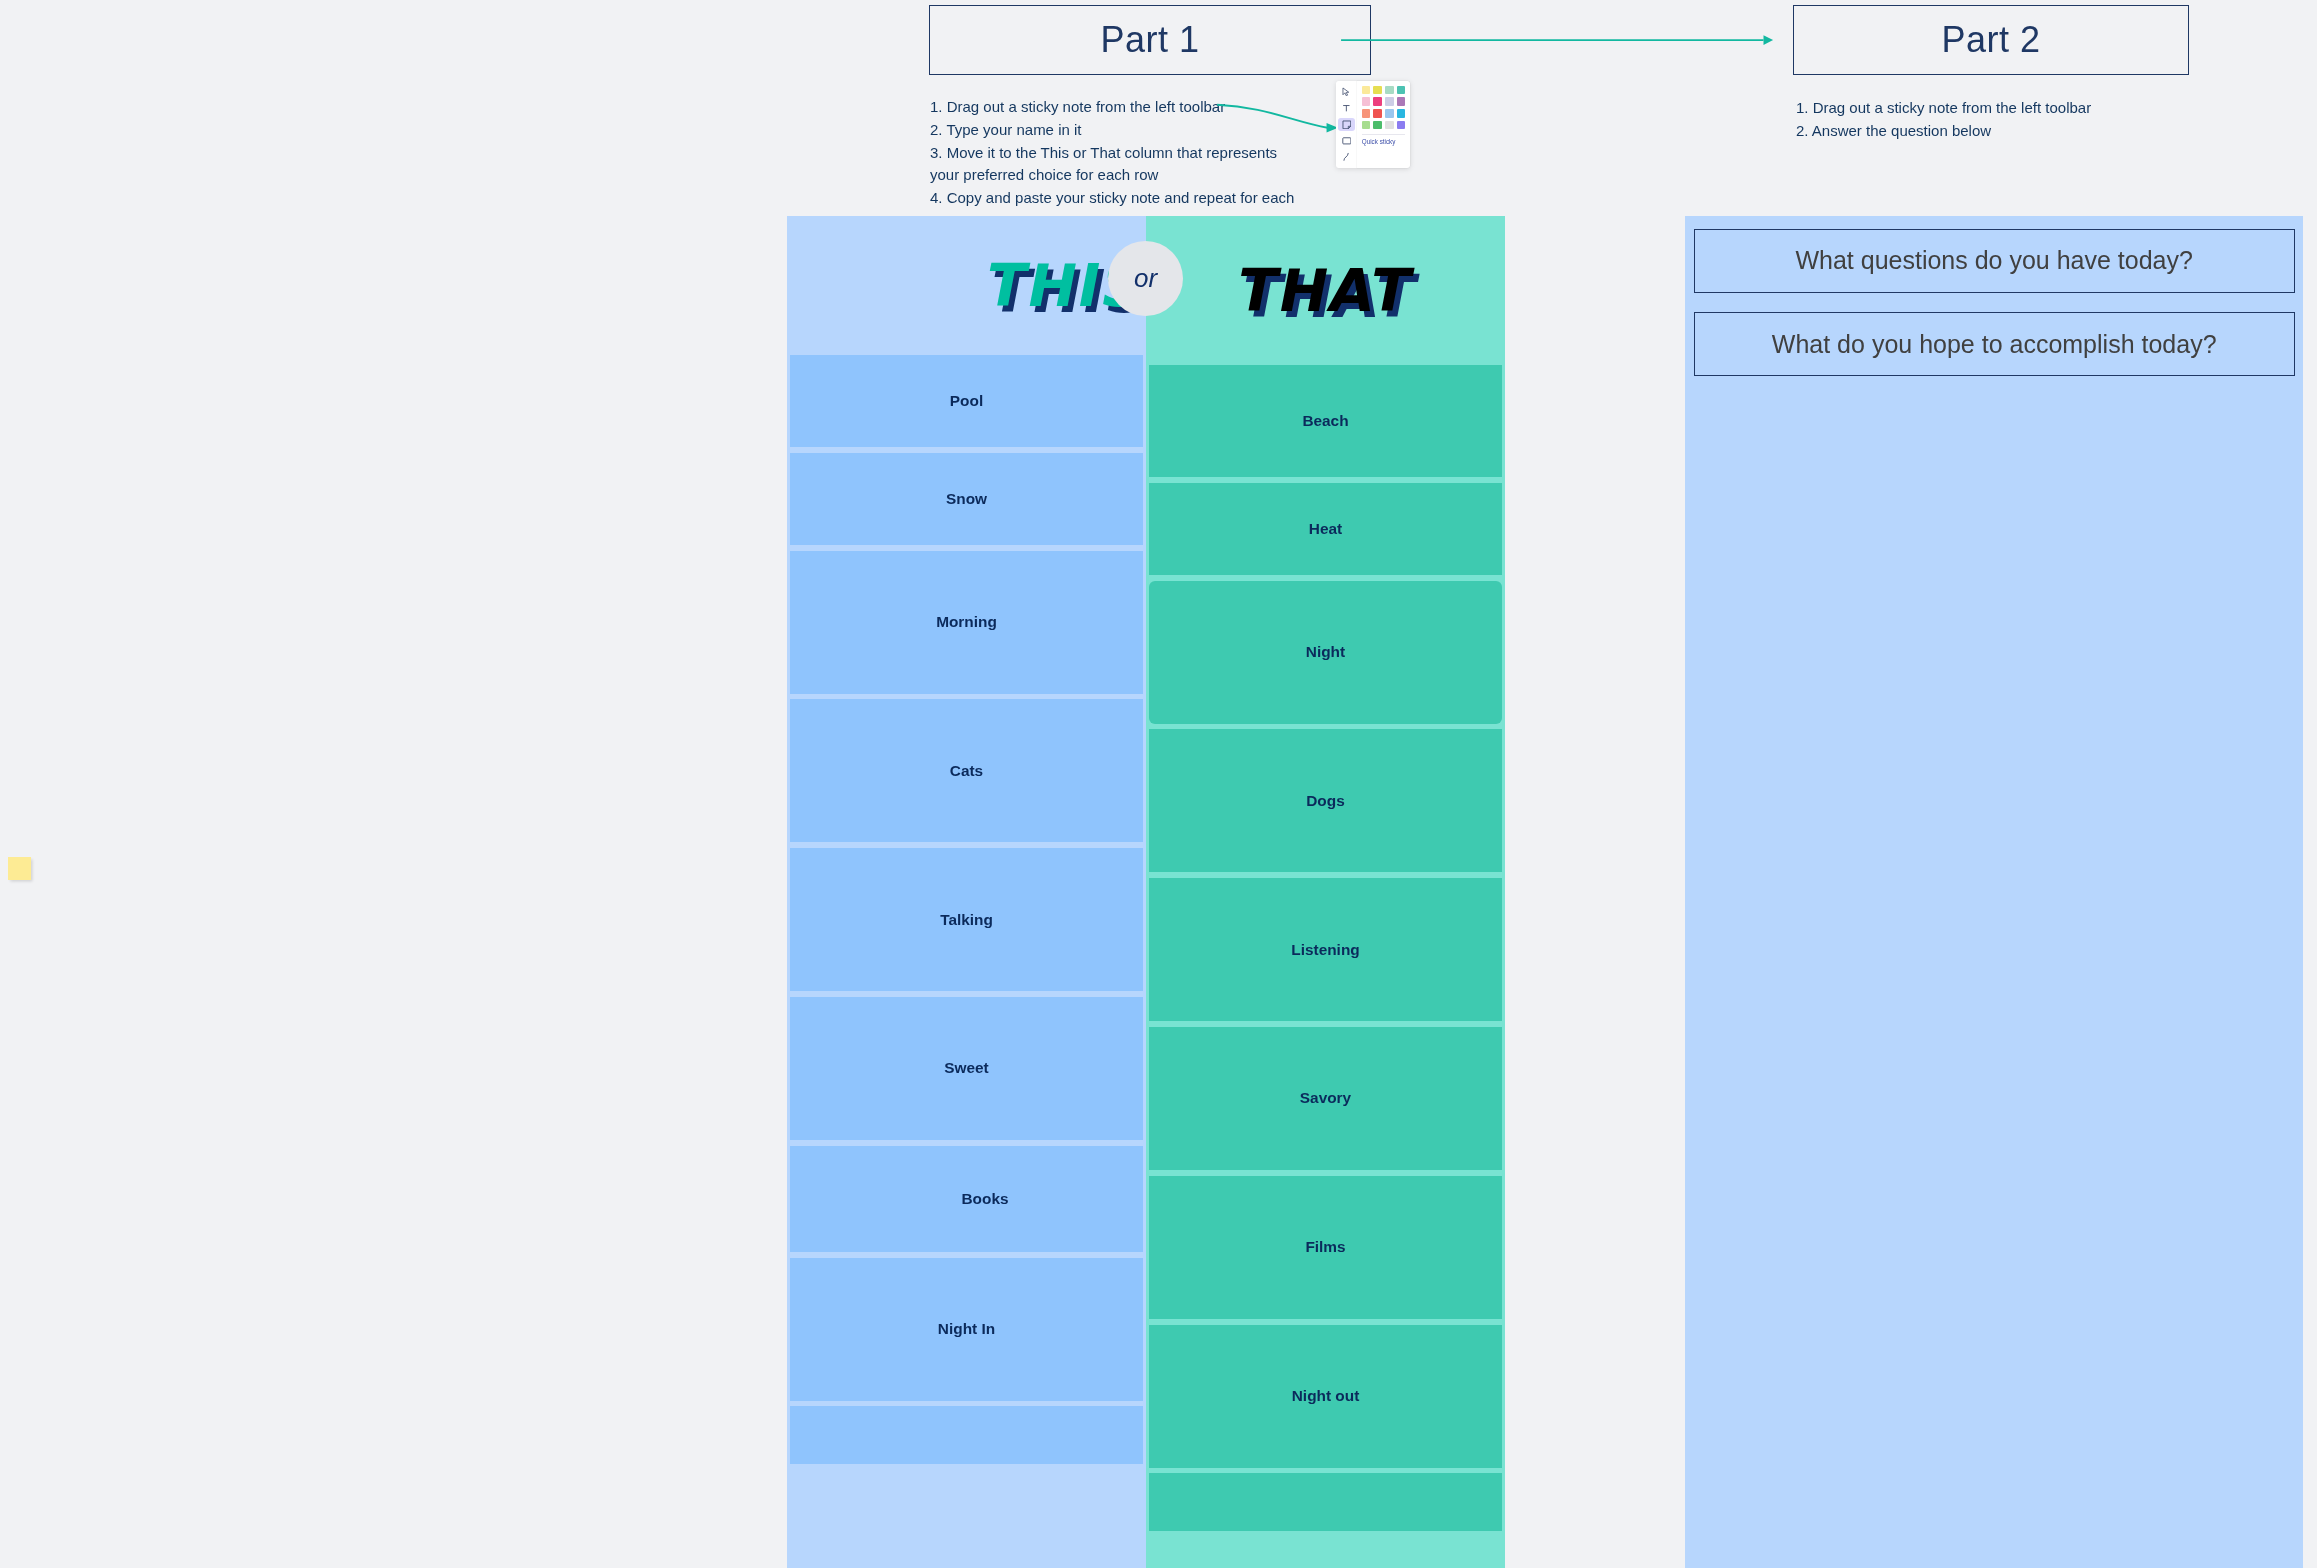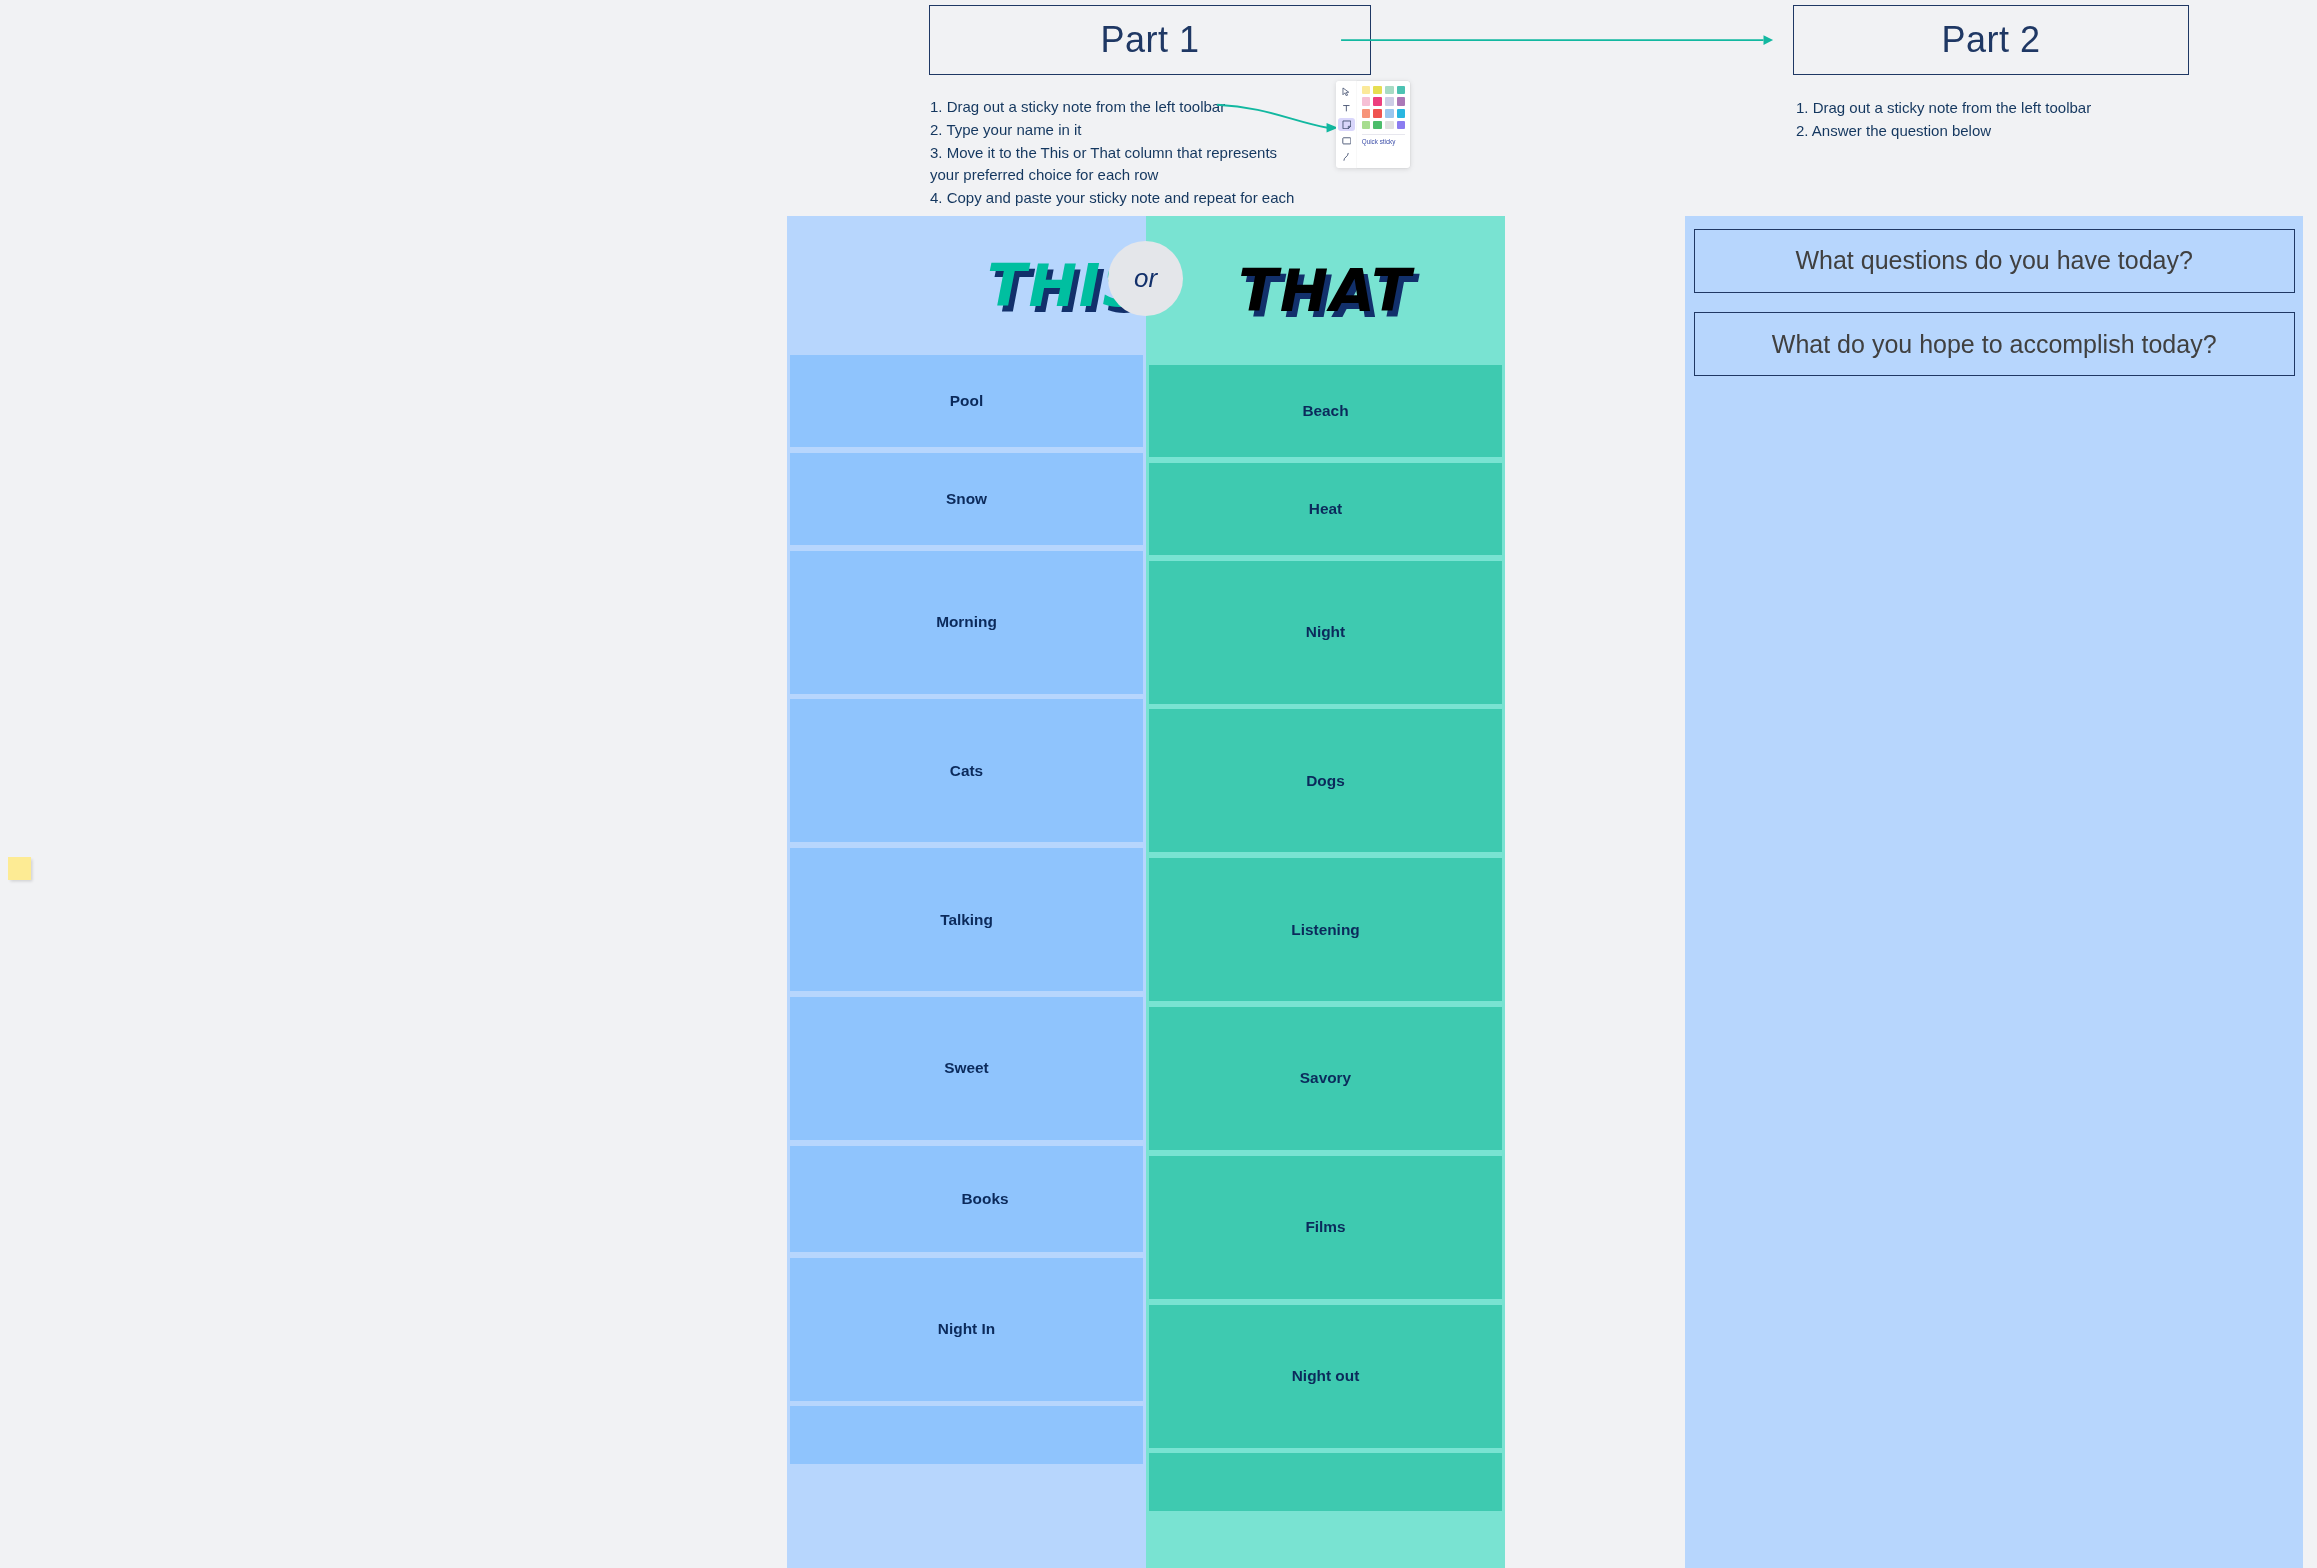--- a/index.html
+++ b/index.html
@@ -243,27 +243,27 @@
         </div>
       <div class="cell cell-this" style="height:58px;"></div>
     </div>
   </div>
 
   <div class="col col-that" style="width:359px;">
     <div class="col-head" style="height:149px;">
       <span class="bigword word-that">THAT</span>
     </div>
     <div style="padding:0 2.9px 0 2.9px;">
-      <div class="cell cell-that" style="height:92px;margin-bottom:5.8px;">
+      <div class="cell cell-that" style="height:112px;margin-bottom:5.8px;">
           <span>Beach</span>
         </div>
       <div class="cell cell-that" style="height:92px;margin-bottom:5.8px;">
           <span>Heat</span>
         </div>
-      <div class="cell cell-that" style="height:143px;margin-bottom:5.8px;">
+      <div class="cell cell-that" style="height:143px;margin-bottom:5.8px;border-radius:6px;">
           <span>Night</span>
         </div>
       <div class="cell cell-that" style="height:143px;margin-bottom:5.8px;">
           <span>Dogs</span>
         </div>
       <div class="cell cell-that" style="height:143px;margin-bottom:5.8px;">
           <span>Listening</span>
         </div>
       <div class="cell cell-that" style="height:143px;margin-bottom:5.8px;">
           <span>Savory</span>

